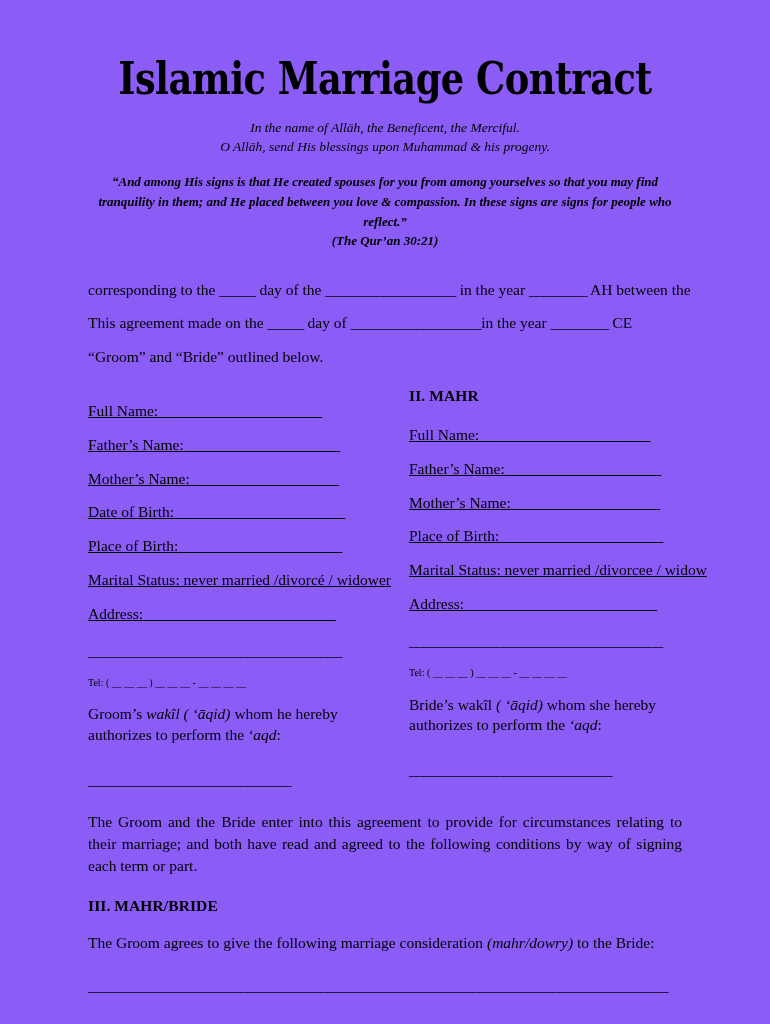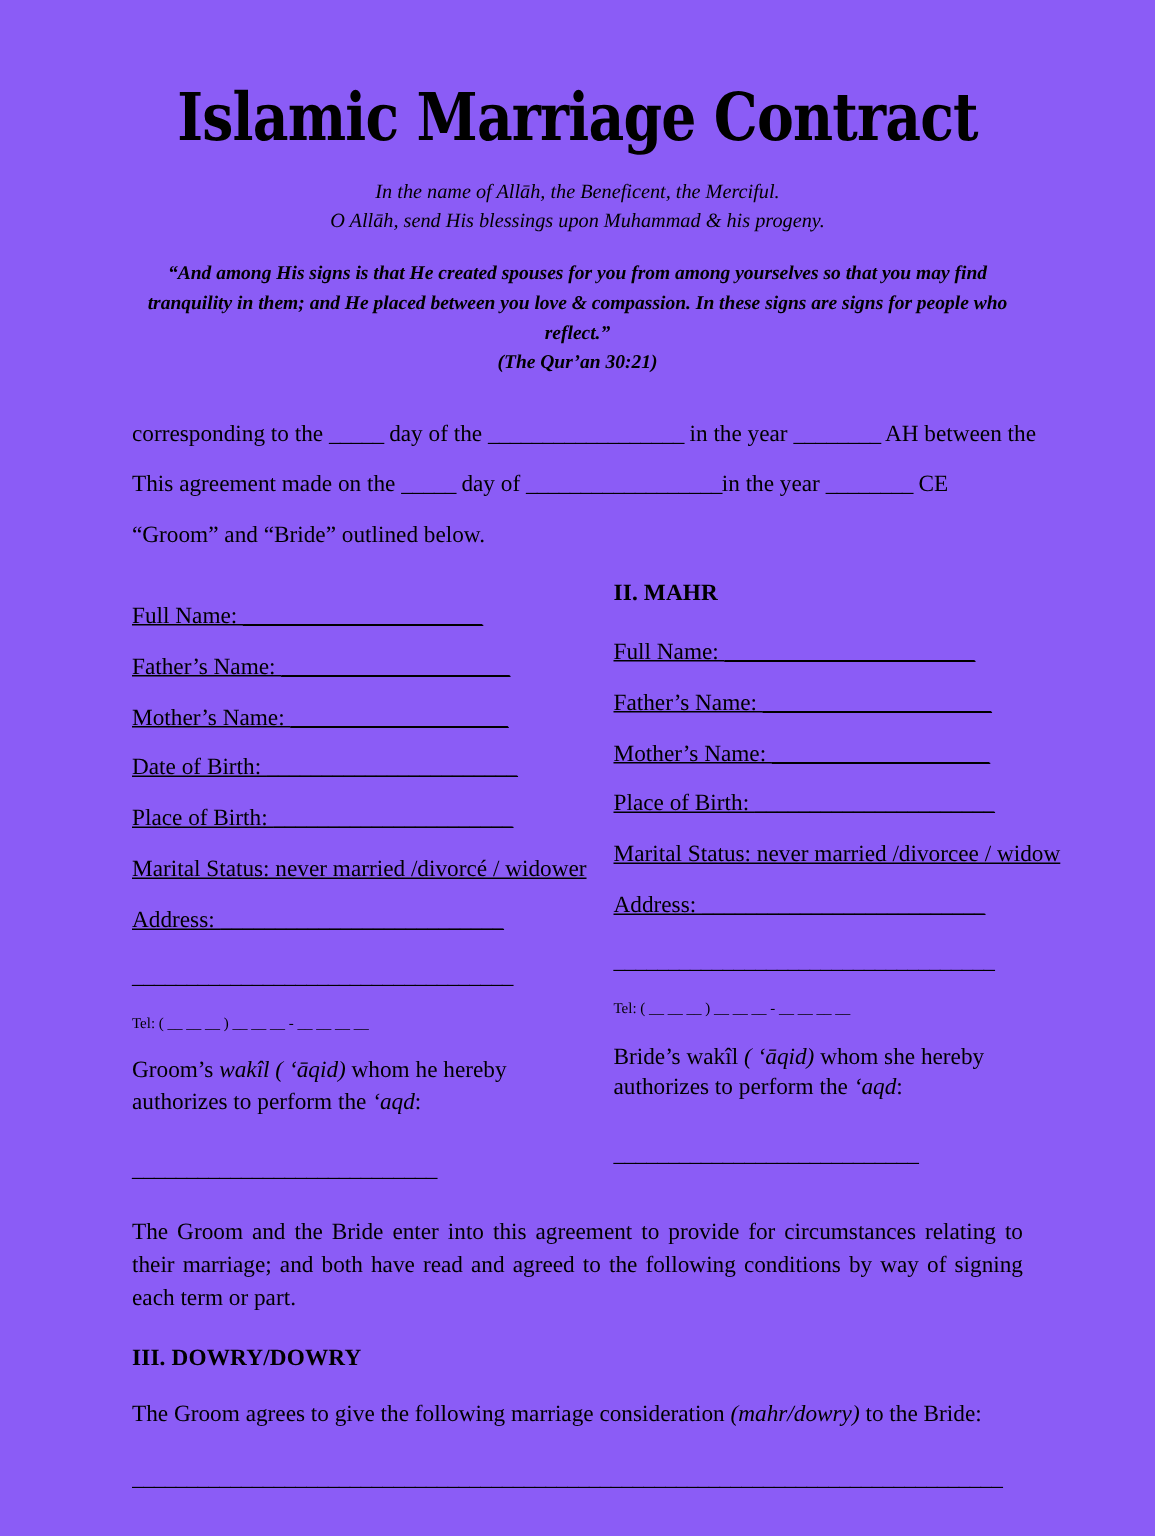--- a/index.html
+++ b/index.html
@@ -273,21 +273,21 @@
           <span>Bride’s wakîl </span><i>( ‘āqid)</i><span> whom she hereby</span><br>
           <span>authorizes to perform the </span><i>‘aqd</i><span>:</span>
         </div>
 
         <div class="wakil-line ul">____________________________</div>
       </div>
     </div>
 
     <p class="para">The Groom and the Bride enter into this agreement to provide for circumstances relating to their marriage; and both have read and agreed to the following conditions by way of signing each term or part.</p>
 
-    <div class="sec-head-3">III. DOWRY/DOWRY</div>
+    <div class="sec-head-3">III. MAHR/BRIDE</div>
 
     <div class="mahr-line">
       <span>The Groom agrees to give the following marriage consideration </span><i>(mahr/dowry)</i><span> to the Bride:</span>
     </div>
 
     <div class="full-rule ul">________________________________________________________________________________</div>
 
   </div>
 </div>
 

